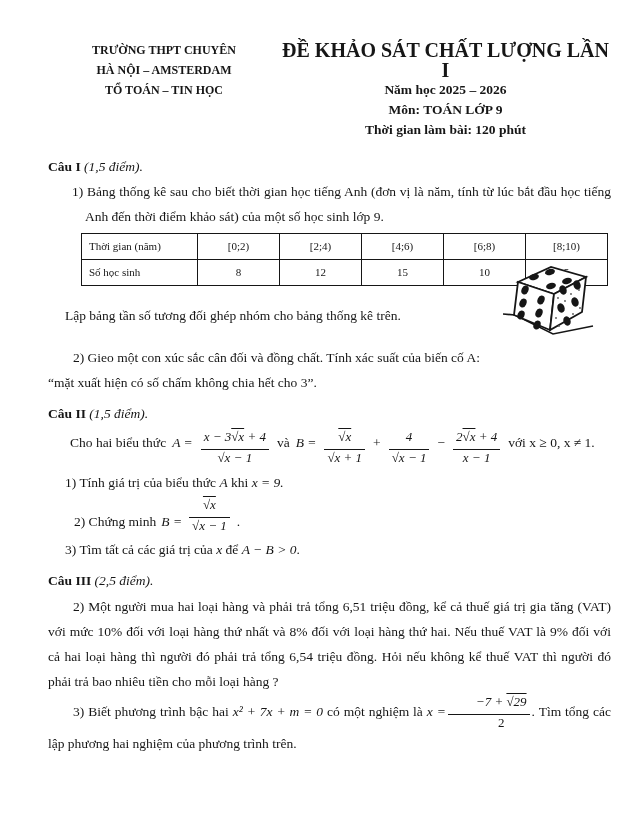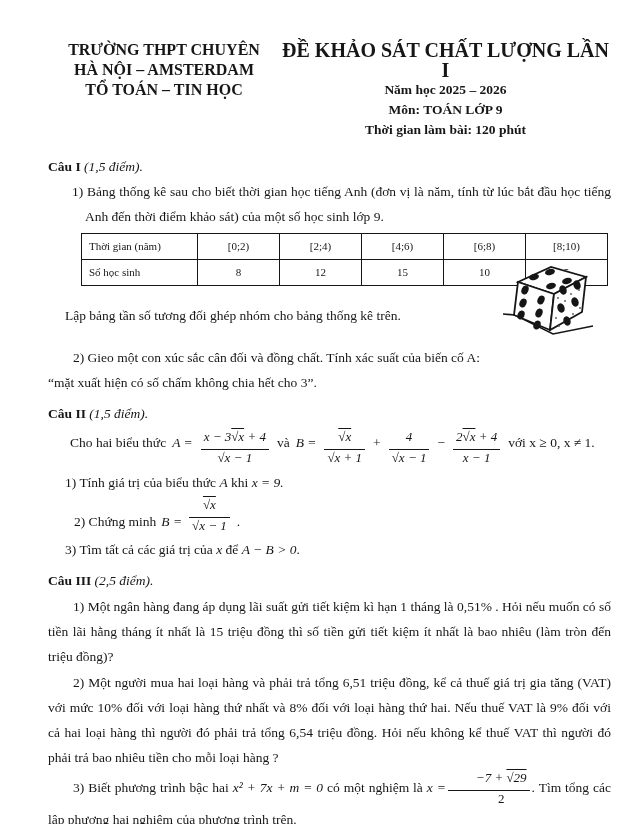--- a/index.html
+++ b/index.html
@@ -1,21 +1,21 @@
 <!DOCTYPE html>
 <html><head>
 <meta charset="utf-8">
 <style>
   html,body{margin:0;padding:0;background:#f3f3f1;}
   .page{position:relative;width:641px;height:824px;background:#ffffff;overflow:hidden;
         font-family:"Liberation Serif","DejaVu Serif",serif;color:#161616;}
   .content{position:absolute;left:48px;top:40px;width:563px;font-size:13.5px;line-height:25px;}
   
   .header{display:flex;font-weight:bold;line-height:20px;margin-bottom:14px;}
-  .h-left{width:232px;text-align:center;font-size:16px;}
+  .h-left{width:232px;text-align:center;font-size:12px;}
   .h-right{flex:1;text-align:center;font-size:13.5px;}
   .h-right .big{font-size:20px;}
   
   .sec-h{margin-top:6px;}
   .sec-h b{font-weight:bold;}
   .sec-h i{font-style:italic;}
   p{margin:0;}
   .p-hang1{padding-left:37px;text-indent:-13px;text-align:justify;}
   .p-item2{text-indent:25px;padding-right:118px;}
   .flush{margin:17px;}
@@ -168,21 +168,20 @@
 
     <p class="ii-item">
       <span>3) Tìm tất cả các giá trị của</span>
       <i>x</i>
       <span>để</span>
       <i>A − B &gt; 0</i><span>.</span>
     </p>
 
     <div class="sec-h"><b>Câu III</b> <i>(2,5 điểm).</i></div>
 
-    <p class="c3p">1) Một ngân hàng đang áp dụng lãi suất gửi tiết kiệm kì hạn 1 tháng là 0,51% . Hỏi nếu muốn có số tiền lãi hằng tháng ít nhất là 15 triệu đồng thì số tiền gửi tiết kiệm ít nhất là bao nhiêu (làm tròn đến triệu đồng)?</p>
     <p class="c3p">2) Một người mua hai loại hàng và phải trả tổng 6,51 triệu đồng, kể cả thuế giá trị gia tăng (VAT) với mức 10% đối với loại hàng thứ nhất và 8% đối với loại hàng thứ hai. Nếu thuế VAT là 9%  đối với cả hai loại hàng thì người đó phải trả tổng 6,54 triệu đồng. Hỏi nếu không kể thuế VAT thì người đó phải trả bao nhiêu tiền cho mỗi loại hàng ?</p>
 
     <p class="c3p">
       <span>3) Biết phương trình bậc hai</span>
       <i>x² + 7x + m = 0</i>
       <span>có một nghiệm là</span>
       <i>x =</i><span class="frac"><span class="num"><i>−7 + </i><i class="sq">√29</i></span><span class="den">2</span></span><span>. Tìm tổng các lập phương hai nghiệm của phương trình trên.</span>
     </p>
 
   </div>

